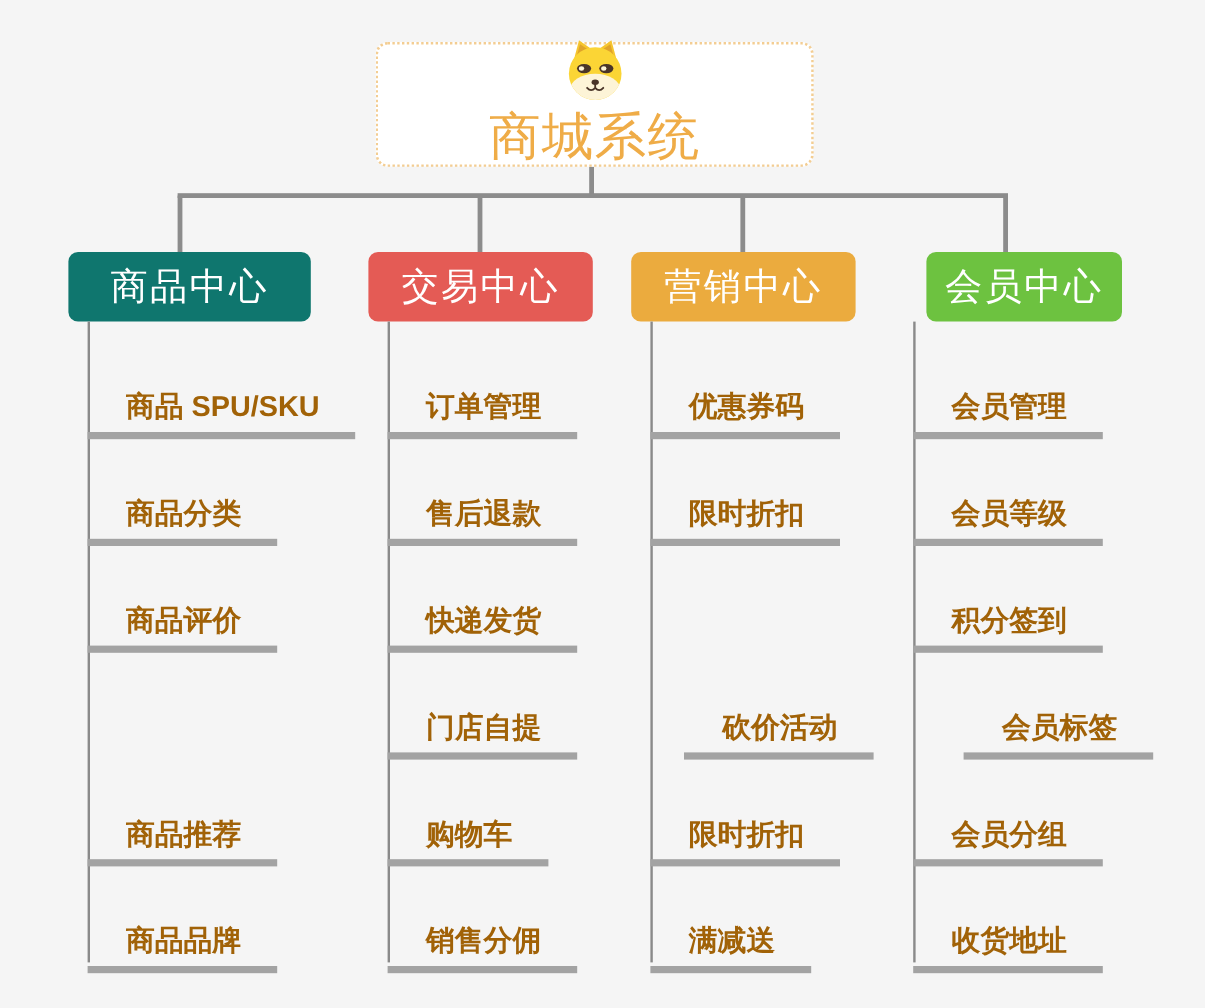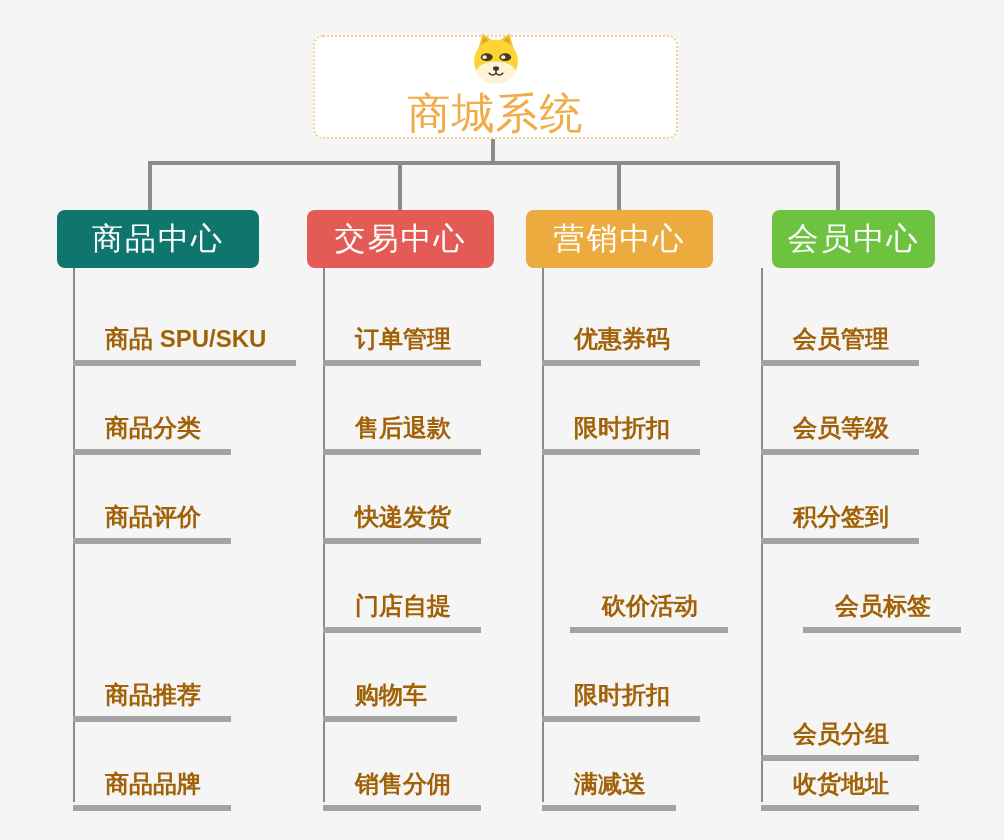--- a/index.html
+++ b/index.html
@@ -126,16 +126,16 @@
   <div class="item" style="left:542px;top:317px;">优惠券码</div>
   <div class="item" style="left:542px;top:406px;">限时折扣</div>
   <div class="item" style="left:570px;top:584px;">砍价活动</div>
   <div class="item" style="left:542px;top:762px;">满减送</div>
   <div class="item" style="left:542px;top:673px;">限时折扣</div>
 
   <div class="item" style="left:761px;top:317px;">会员管理</div>
   <div class="item" style="left:761px;top:406px;">会员等级</div>
   <div class="item" style="left:761px;top:495px;">积分签到</div>
   <div class="item" style="left:761px;top:584px;margin-left:42px;">会员标签</div>
-  <div class="item" style="left:761px;top:712px;">会员分组</div>
+  <div class="item" style="left:761px;top:673px;">会员分组</div>
   <div class="item" style="left:761px;top:762px;">收货地址</div>
 
 </div>
 
 </body></html>

